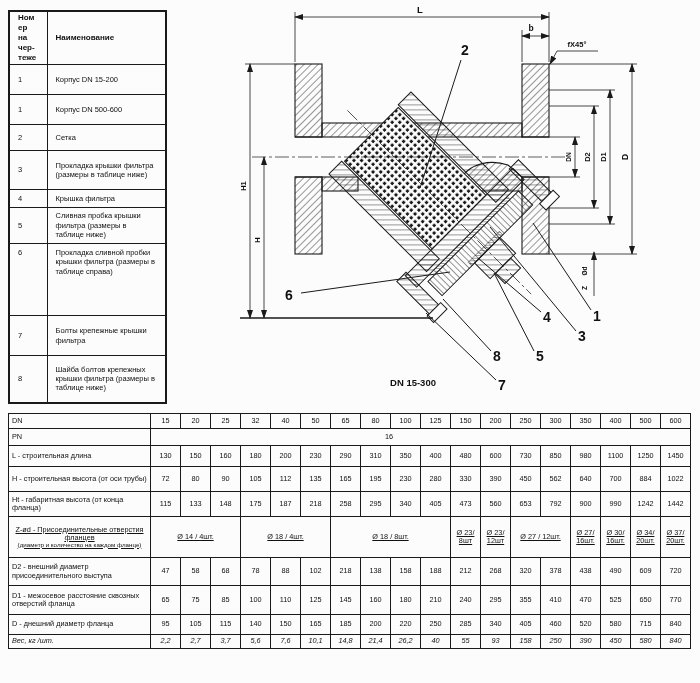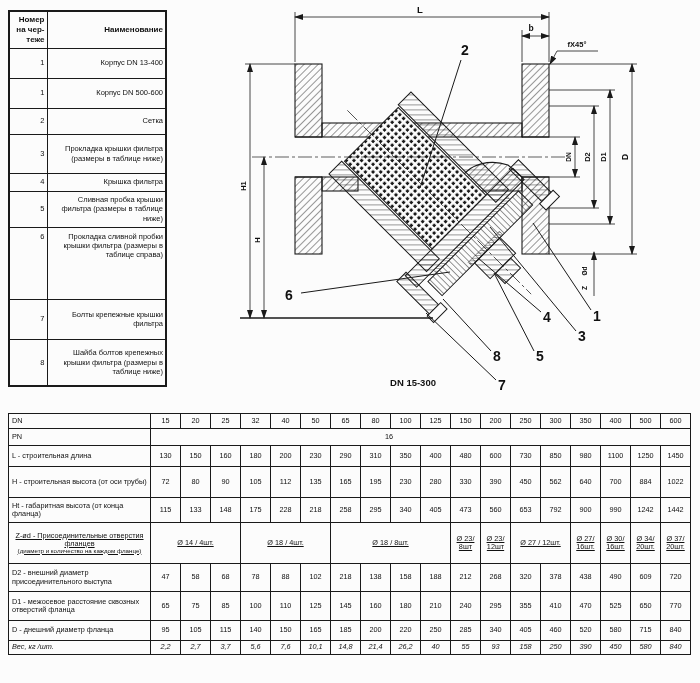--- a/index.html
+++ b/index.html
@@ -2,21 +2,21 @@
 <html><head>
 <meta charset="utf-8">
 <style>
   html,body{margin:0;padding:0;background:#fff;}
   .canvas{position:relative;width:700px;height:683px;background:#fcfcfc;
           font-family:"Liberation Sans",sans-serif;color:#111;overflow:hidden;}
   table{border-collapse:collapse;background:#fcfcfc;}
   
   .parts{position:absolute;left:8px;top:10px;width:157px;table-layout:fixed;border:2px solid #1a1a1a;}
   .parts th,.parts td{border:1.3px solid #1a1a1a;font-size:7.5px;line-height:1.25;
-          text-align:right;vertical-align:middle;padding:1px 2px;word-wrap:break-word;}
+          text-align:left;vertical-align:middle;padding:1px 8px;word-wrap:break-word;}
   .parts th{font-weight:bold;font-size:8px;}
   .parts col.c1{width:38px;} .parts col.c2{width:119px;}
   .parts tr.vtop td{vertical-align:top;padding-top:4px;}
   
   .dims{position:absolute;left:8px;top:413px;width:682px;table-layout:fixed;border:1.6px solid #1a1a1a;}
   .dims td{border:1.1px solid #1a1a1a;font-size:7.3px;line-height:1.1;text-align:center;
           vertical-align:middle;padding:0 1px;overflow:hidden;}
   .dims td.lbl{text-align:left;padding-left:3px;}
   .dims td.lbl.c{text-align:center;padding-left:1px;}
   .dims .sub{font-size:6.2px;line-height:1.1;}
@@ -160,21 +160,21 @@
       </colgroup>
     <thead>
       <tr style="height:37px">
         <th>Номер на чер- теже</th>
         <th>Наименование</th>
       </tr>
     </thead>
     <tbody>
         <tr style="height: 30px;">
           <td>1</td>
-          <td>Корпус DN 13-400</td>
+          <td>Корпус DN 15-200</td>
         </tr>
         <tr style="height: 30px;">
           <td>1</td>
           <td>Корпус DN 500-600</td>
         </tr>
         <tr style="height: 26px;">
           <td>2</td>
           <td>Сетка</td>
         </tr>
         <tr style="height: 39px;">
@@ -272,21 +272,21 @@
           <td>400</td>
           <td>480</td>
           <td>600</td>
           <td>730</td>
           <td>850</td>
           <td>980</td>
           <td>1100</td>
           <td>1250</td>
           <td>1450</td>
         </tr>
-        <tr style="height: 31px;">
+        <tr style="height: 25px;">
           <td class="lbl">
             <div>H - строительная высота (от оси трубы)</div>
           </td>
           <td>72</td>
           <td>80</td>
           <td>90</td>
           <td>105</td>
           <td>112</td>
           <td>135</td>
           <td>165</td>
@@ -303,21 +303,21 @@
           <td>1022</td>
         </tr>
         <tr style="height: 25px;">
           <td class="lbl">
             <div>Ht - габаритная высота (от конца фланца)</div>
           </td>
           <td>115</td>
           <td>133</td>
           <td>148</td>
           <td>175</td>
-          <td>228</td>
+          <td>187</td>
           <td>218</td>
           <td>258</td>
           <td>295</td>
           <td>340</td>
           <td>405</td>
           <td>473</td>
           <td>560</td>
           <td>653</td>
           <td>792</td>
           <td>900</td>

